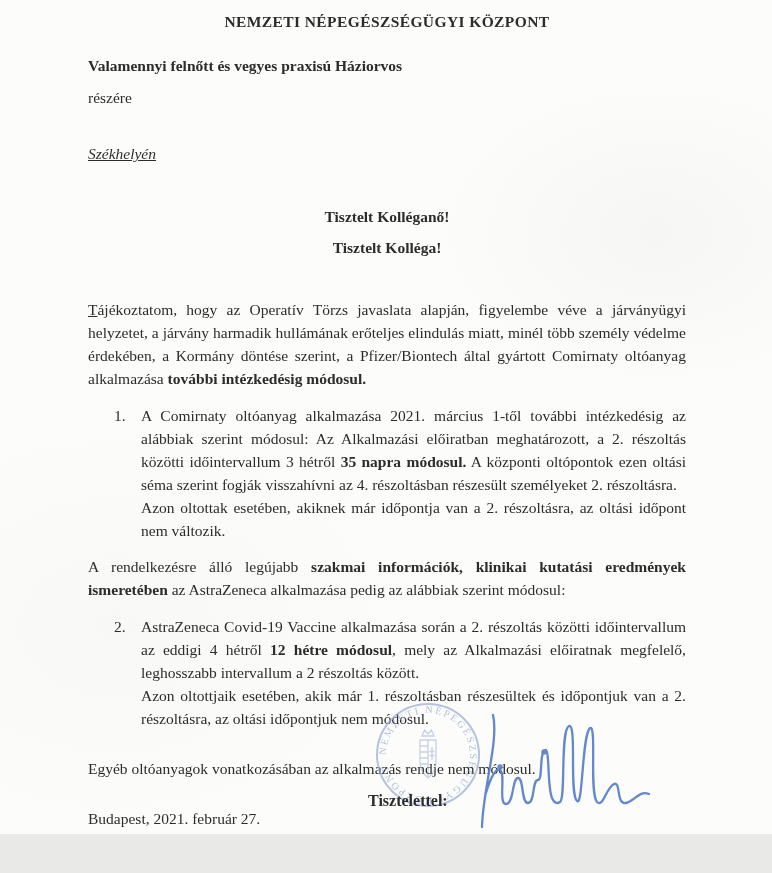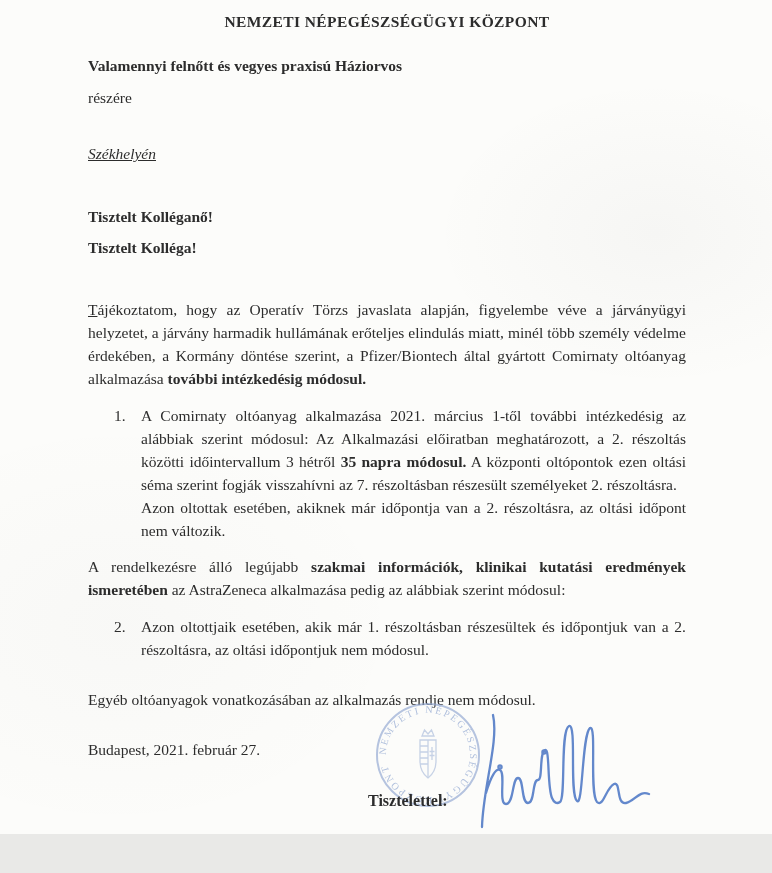--- a/index.html
+++ b/index.html
@@ -11,21 +11,21 @@
       #fcfcfa;
     font-family:"Liberation Serif", serif;
     color:#2c2c2c;
     overflow:hidden;
   }
   .content { padding:8px 86px 0 88px; font-size:15.5px; line-height:23px; }
   .title { text-align:center; font-weight:bold; font-size:15.5px; letter-spacing:0.4px; margin-top:2px; }
   .recip1 { font-weight:bold; margin-top:21px; }
   .recip2 { margin-top:9px; }
   .recip3 { margin-top:33px; text-decoration:underline;font-style:italic; }
-  .salut  { font-weight:bold; }
+  .salut  { font-weight:bold;text-align:center; }
   .salut-1 { margin-top:40px; }
   .salut-2 { margin-top:8px; }
   .para { text-align:justify; }
   .intro { margin-top:39px; }
   .mid   { margin-top:13px; }
   .list-item { display:flex; margin-top:14px; }
   .list-item .num { flex:none; width:27px; margin-left:26px; }
   .list-item .li-text { flex:1; text-align:justify; }
   .b { font-weight:bold; }
   .u { text-decoration:underline; }
@@ -51,30 +51,31 @@
     <div class="recip3">Székhelyén</div>
 
     <div class="salut salut-1">Tisztelt Kolléganő!</div>
     <div class="salut salut-2">Tisztelt Kolléga!</div>
 
     <div class="para intro"><span class="u">T</span><span>ájékoztatom, hogy az Operatív Törzs javaslata alapján, figyelembe véve a járványügyi helyzetet, a járvány harmadik hullámának erőteljes elindulás miatt, minél több személy védelme érdekében, a Kormány döntése szerint, a Pfizer/Biontech által gyártott Comirnaty oltóanyag alkalmazása </span><span class="b">további intézkedésig módosul.</span></div>
 
     <div class="list-item">
       <div class="num">1.</div>
       <div class="li-text">
-        <div><span>A Comirnaty oltóanyag alkalmazása 2021. március 1-től további intézkedésig az alábbiak szerint módosul: Az Alkalmazási előiratban meghatározott, a 2. részoltás közötti időintervallum 3 hétről </span><span class="b">35 napra módosul.</span><span> A központi oltópontok ezen oltási séma szerint fogják visszahívni az 7. részoltásban részesült személyeket 2. részoltásra.</span></div>
+        <div><span>A Comirnaty oltóanyag alkalmazása 2021. március 1-től további intézkedésig az alábbiak szerint módosul: Az Alkalmazási előiratban meghatározott, a 2. részoltás közötti időintervallum 3 hétről </span><span class="b">35 napra módosul.</span><span> A központi oltópontok ezen oltási séma szerint fogják visszahívni az 4. részoltásban részesült személyeket 2. részoltásra.</span></div>
         <div><span>Azon oltottak esetében, akiknek már időpontja van a 2. részoltásra, az oltási időpont nem változik.</span></div>
       </div>
     </div>
 
     <div class="para mid"><span>A rendelkezésre álló legújabb </span><span class="b">szakmai információk, klinikai kutatási eredmények ismeretében</span><span> az AstraZeneca alkalmazása pedig az alábbiak szerint módosul:</span></div>
 
     <div class="list-item">
       <div class="num">2.</div>
       <div class="li-text">
+        <div><span>AstraZeneca Covid-19 Vaccine alkalmazása során a 2. részoltás közötti időintervallum az eddigi 4 hétről </span><span class="b">12 hétre módosul</span><span>, mely az Alkalmazási előiratnak megfelelő, leghosszabb intervallum a 2 részoltás között.</span></div>
         <div><span>Azon oltottjaik esetében, akik már 1. részoltásban részesültek és időpontjuk van a 2. részoltásra, az oltási időpontjuk nem módosul.</span></div>
       </div>
     </div>
 
     <div class="closing-note">Egyéb oltóanyagok vonatkozásában az alkalmazás rendje nem módosul.</div>
 
     <div class="date-line">Budapest, 2021. február 27.</div>
   </div>
 
   <svg class="stamp" width="112" height="112" viewBox="0 0 112 112">

